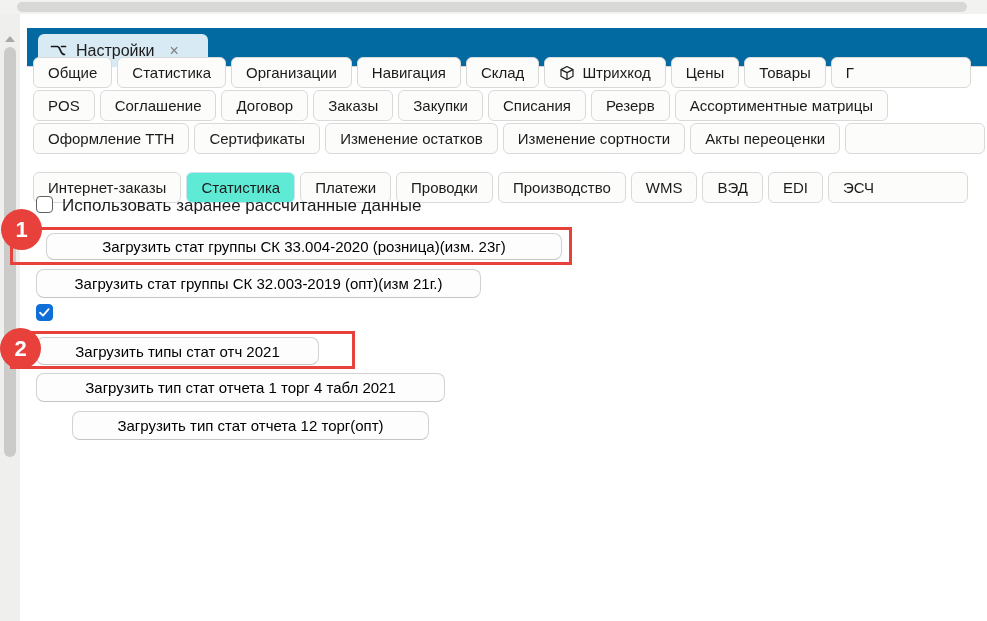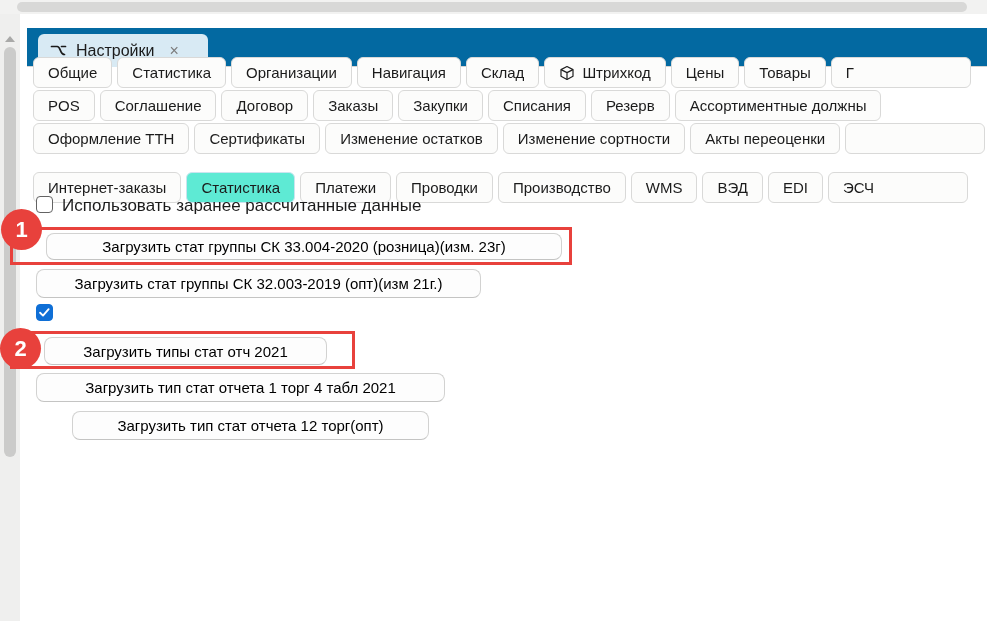--- a/index.html
+++ b/index.html
@@ -43,21 +43,21 @@
   .chk-box.unchecked { background:#ffffff; border:1.5px solid #636363; }
   .chk-box.checked { background:#0f6fd6; border:1.5px solid #0f6fd6; }
   .chk-box svg { position:absolute; inset:0; display:none; }
   .chk-box.checked svg { display:block; }
 
   .btn { position:absolute; background:#fdfdfd; border:1px solid #d2d2d1; border-bottom-color:#c4c4c3;
     border-radius:8px; display:flex; align-items:center; justify-content:center; font-size:15px;
     white-space:nowrap; cursor:default; overflow:hidden; }
   .btn-1 { left:46px; top:233px; width:516px; height:27px; }
   .btn-2 { left:36px; top:269px; width:445px; height:29px; }
-  .btn-3 { left:44px; top:337px; width:283px; height:28px; }
+  .btn-3 { left:36px; top:337px; width:283px; height:28px; }
   .btn-4 { left:36px; top:373px; width:409px; height:29px; }
   .btn-5 { left:36px; top:411px; width:357px; height:29px;margin-left:36px; }
 
   
   .hl-rect { position:absolute; border:3px solid #e8413c; pointer-events:none; }
   .hl-rect-1 { left:10px; top:227px; width:562px; height:38px; }
   .hl-rect-2 { left:10px; top:331px; width:345px; height:38px; }
   .num-circle { position:absolute; width:41px; height:41px; border-radius:50%; background:#e8413c;
     color:#ffffff; font-size:22px; font-weight:bold; display:flex; align-items:center; justify-content:center; }
   .num-circle-1 { left:1px; top:209px; }
@@ -137,21 +137,21 @@
       <div class="ptab">
         <span>Закупки</span>
       </div>
       <div class="ptab">
         <span>Списания</span>
       </div>
       <div class="ptab">
         <span>Резерв</span>
       </div>
       <div class="ptab partial">
-        <span>Ассортиментные должны</span>
+        <span>Ассортиментные матрицы</span>
       </div>
     </div>
   <div class="tab-row row-2">
       <div class="ptab">
         <span>Оформление ТТН</span>
       </div>
       <div class="ptab">
         <span>Сертификаты</span>
       </div>
       <div class="ptab">

